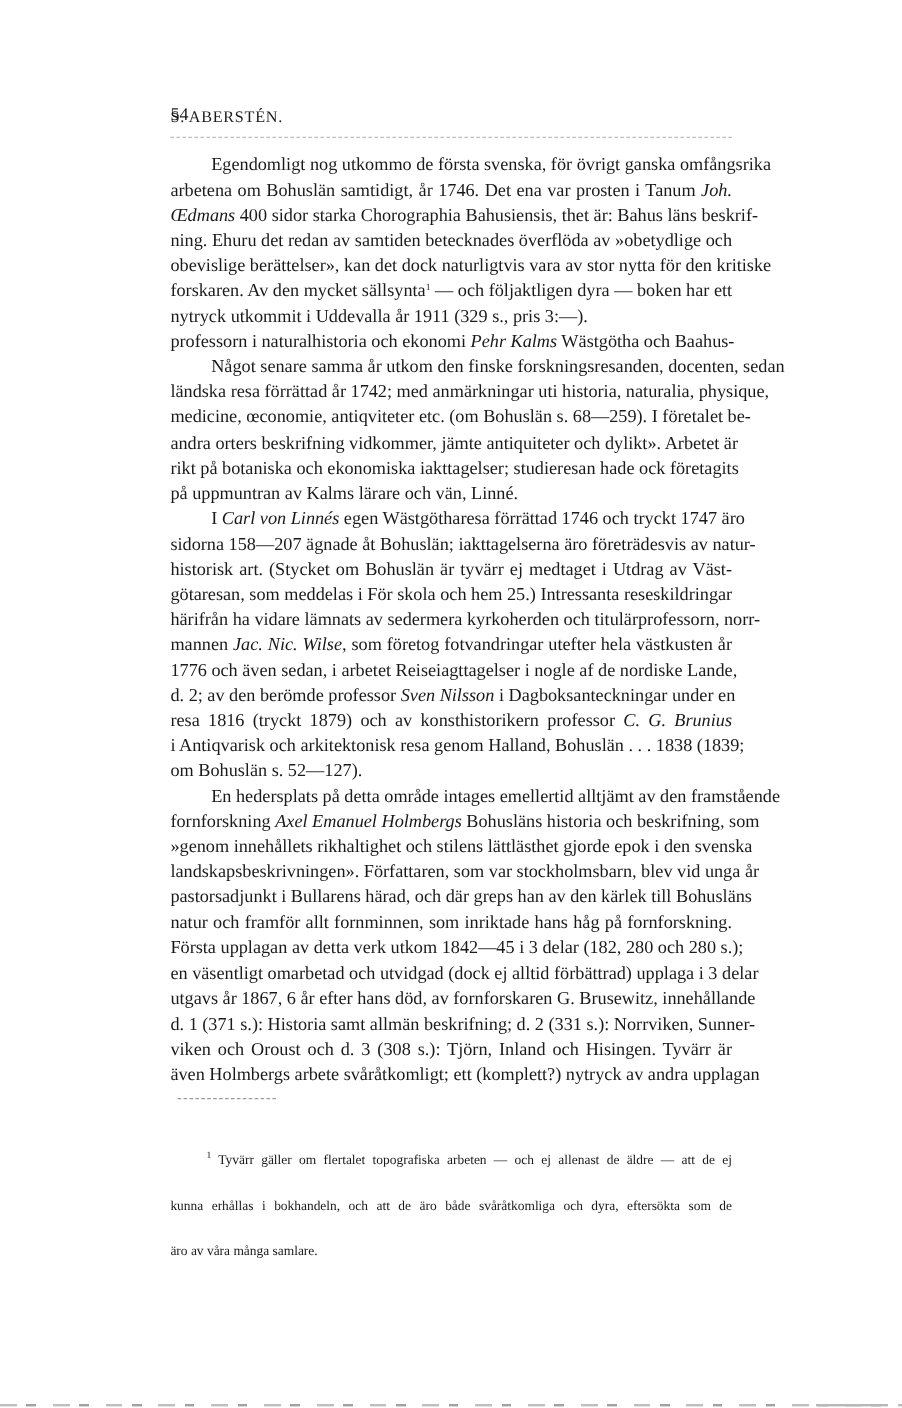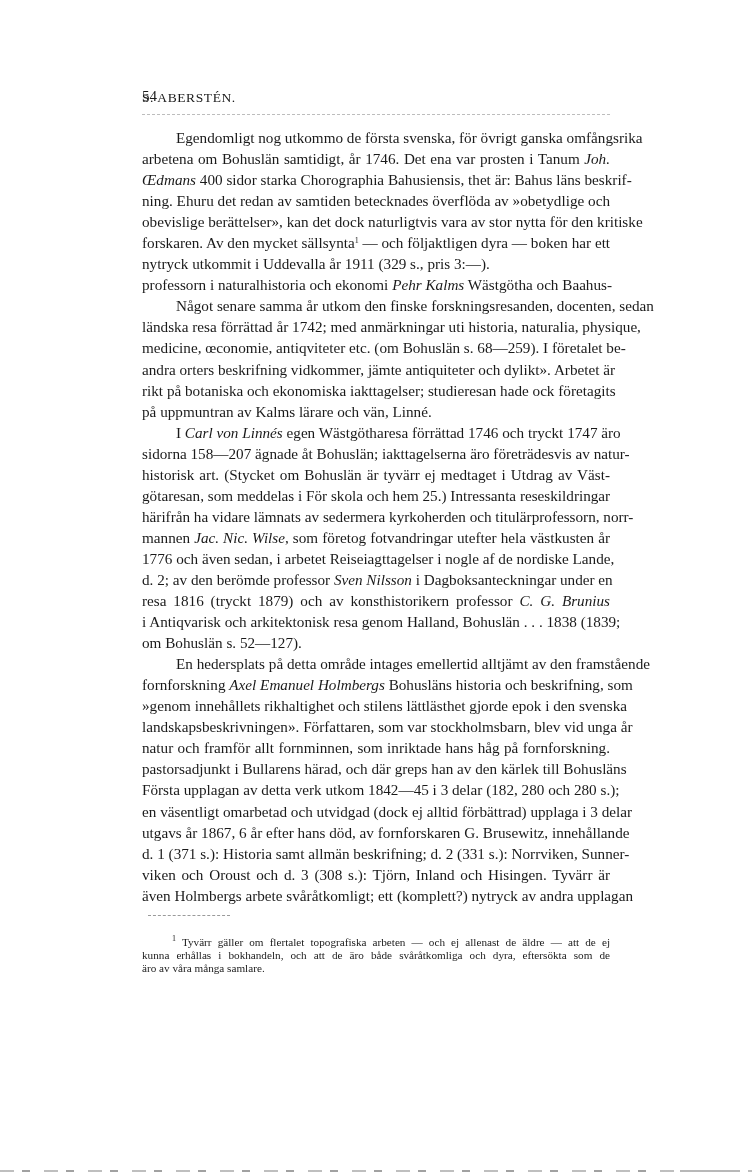--- a/index.html
+++ b/index.html
@@ -14,21 +14,21 @@
                  border-top: 1px dashed #bdbdbd; }
     .body-text { position: absolute; left: 142px; top: 127px; width: 468px; }
     .line { height: 21.05px; line-height: 21.05px; font-size: 15.2px; white-space: nowrap;
             text-align: justify; text-align-last: justify; }
     .line.last { text-align-last: left; }
     .line.indent { padding-left: 34px; }
     .fn-rule { position: absolute; left: 148px; top: 915px; width: 82px; height: 0;
                border-top: 1px dashed #9a9a9a; }
     .footnotes { position: absolute; left: 142px; top: 936px; width: 468px; }
     .fn-line { height: 13.2px; line-height: 13.2px; font-size: 11.2px; white-space: nowrap;
-               text-align: justify; text-align-last: justify; }
+               text-align: justify; text-align-last: justify; margin-top: 25px; }
     .fn-line.last { text-align-last: left; }
     .fn-line.indent { padding-left: 30px; }
     sup { font-size: 8px; vertical-align: 5px; line-height: 0; }
     i { font-style: italic; margin-top: 44px; }
     .bottom-scan { position: absolute; left: 0; top: 1170px; width: 752px; height: 2px;
                    background: repeating-linear-gradient(90deg, #8a8a8a 0 14px, #ffffff 14px 22px, #555 22px 30px, #fff 30px 44px);
                    opacity: 0.55; }
     .bottom-scan-r { position: absolute; left: 680px; top: 1170px; width: 60px; height: 2px; background: #b8b8b8; }
   </style>
 </head>
@@ -76,22 +76,22 @@
       <div class="line"><span>resa 1816 (tryckt 1879) och av konsthistorikern professor </span><i>C. G. Brunius</i></div>
       <div class="line">i Antiqvarisk och arkitektonisk resa genom Halland, Bohuslän . . . 1838 (1839;</div>
       <div class="line last">om Bohuslän s. 52—127).</div>
     </div>
 
     <div>
       <div class="line indent">En hedersplats på detta område intages emellertid alltjämt av den framstående</div>
       <div class="line"><span>fornforskning </span><i>Axel Emanuel Holmbergs</i><span> Bohusläns historia och beskrifning, som</span></div>
       <div class="line">»genom innehållets rikhaltighet och stilens lättlästhet gjorde epok i den svenska</div>
       <div class="line">landskapsbeskrivningen». Författaren, som var stockholmsbarn, blev vid unga år</div>
+      <div class="line">pastorsadjunkt i Bullarens härad, och där greps han av den kärlek till Bohusläns</div>
       <div class="line">natur och framför allt fornminnen, som inriktade hans håg på fornforskning.</div>
-      <div class="line">pastorsadjunkt i Bullarens härad, och där greps han av den kärlek till Bohusläns</div>
       <div class="line">Första upplagan av detta verk utkom 1842—45 i 3 delar (182, 280 och 280 s.);</div>
       <div class="line">en väsentligt omarbetad och utvidgad (dock ej alltid förbättrad) upplaga i 3 delar</div>
       <div class="line">utgavs år 1867, 6 år efter hans död, av fornforskaren G. Brusewitz, innehållande</div>
       <div class="line">d. 1 (371 s.): Historia samt allmän beskrifning; d. 2 (331 s.): Norrviken, Sunner-</div>
       <div class="line">viken och Oroust och d. 3 (308 s.): Tjörn, Inland och Hisingen. Tyvärr är</div>
       <div class="line">även Holmbergs arbete svåråtkomligt; ett (komplett?) nytryck av andra upplagan</div>
     </div>
   </div>
 
   <div class="fn-rule"></div>

